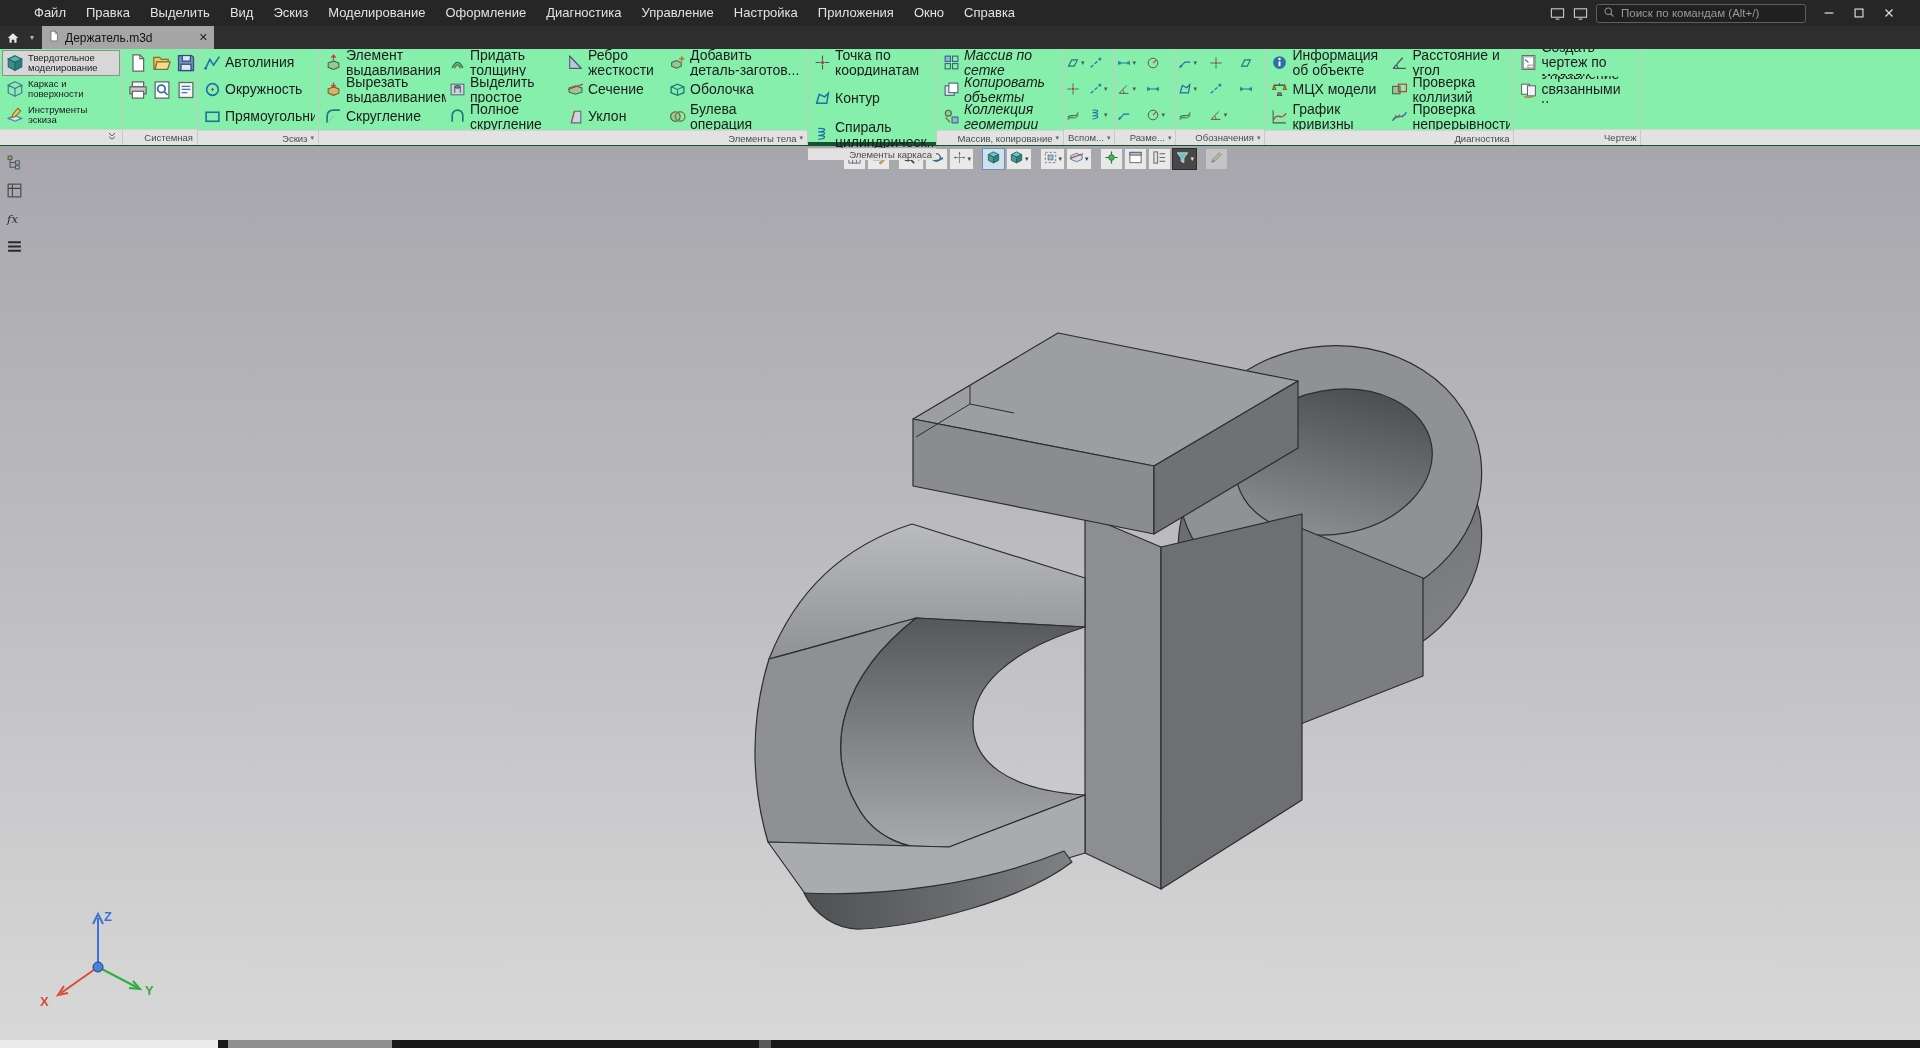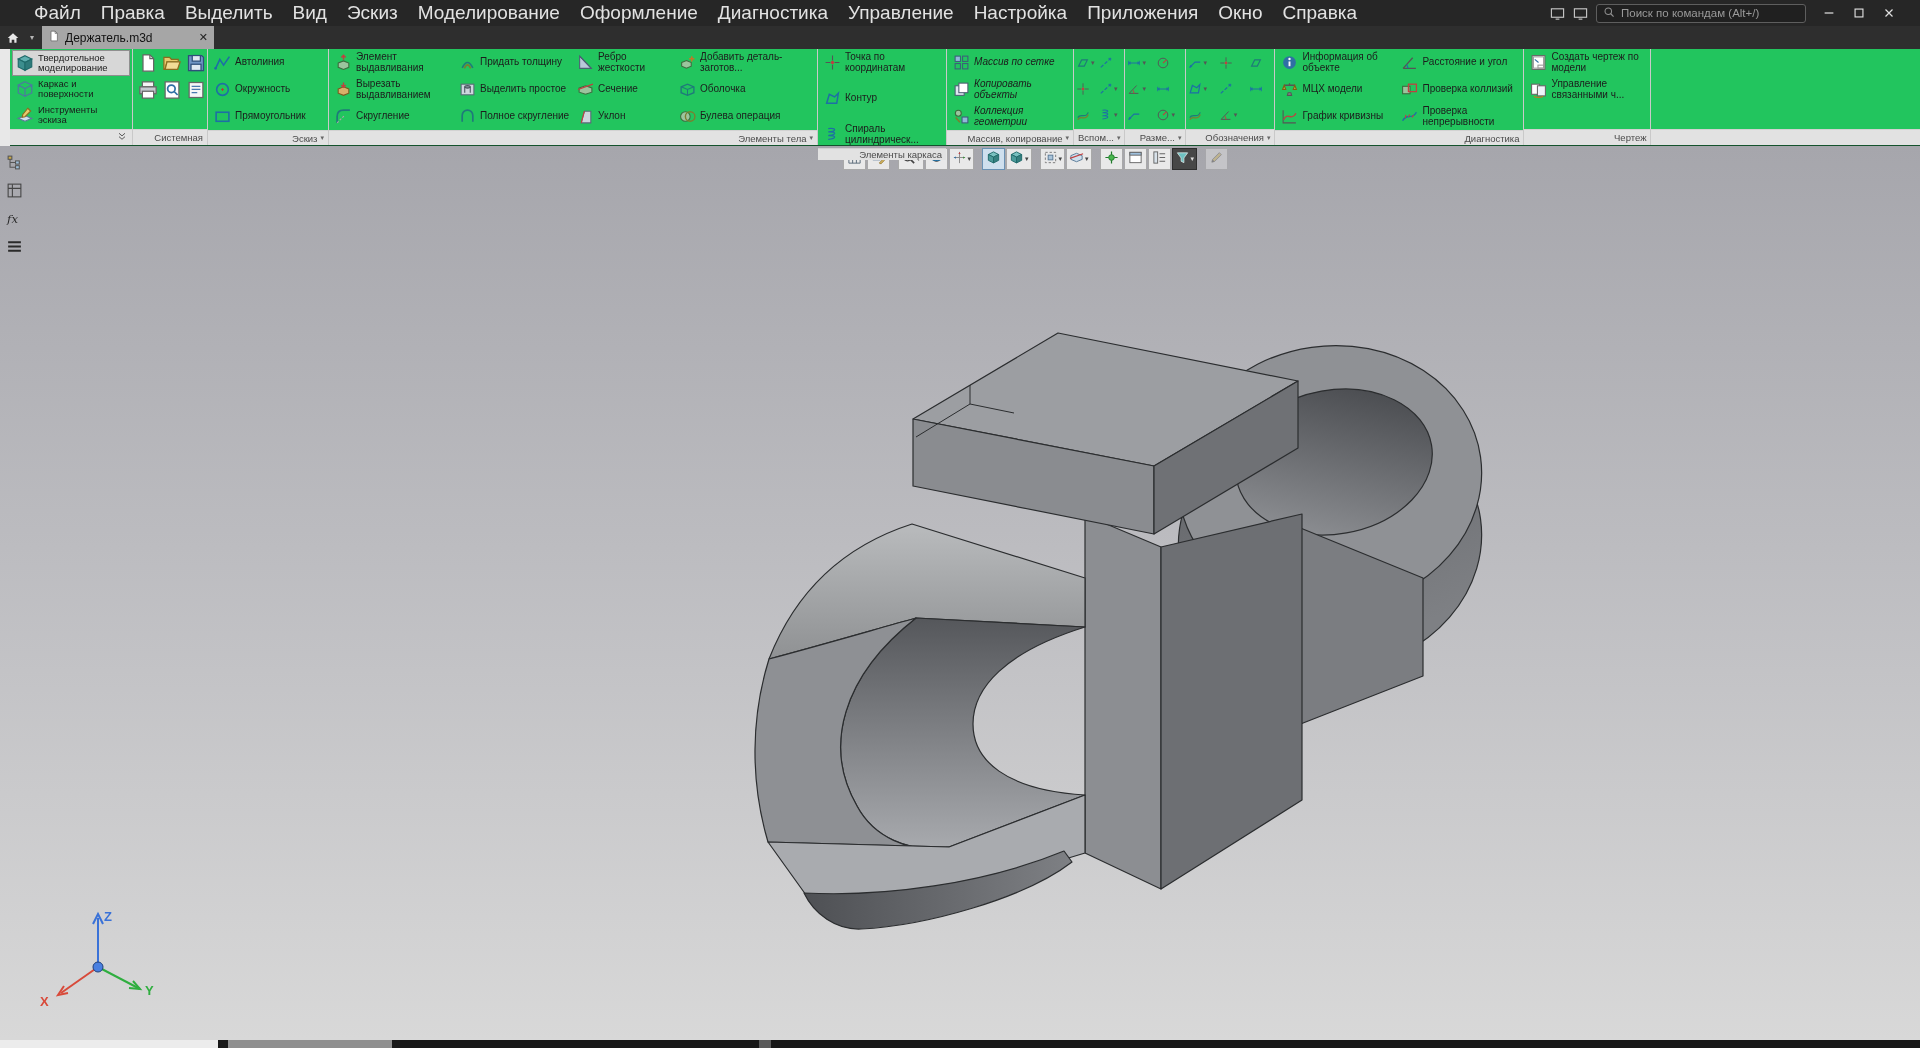--- a/index.html
+++ b/index.html
@@ -3,43 +3,43 @@
 <meta charset="utf-8">
 <style>
 *{margin:0;padding:0;box-sizing:border-box}
 html,body{width:1920px;height:1048px;overflow:hidden}
 body{font-family:"Liberation Sans",sans-serif;background:#333}
 .app{position:relative;width:1920px;height:1048px;background:#e8e8e8}
 
 
 .menubar{position:absolute;top:0;left:0;right:0;height:26px;background:#262626;display:flex;align-items:center;color:#e2e2e2;z-index:30}
 .menu-items{display:flex;padding-left:24px}
-.menu-item{font-size:19px;padding:0 10px;line-height:26px;cursor:default;white-space:nowrap}
+.menu-item{font-size:13px;padding:0 10px;line-height:26px;cursor:default;white-space:nowrap}
 .menu-right{margin-left:auto;display:flex;align-items:center;gap:8px;padding-right:16px}
 .mr-ic{display:flex;align-items:center}
 .searchbox{width:210px;height:19px;background:#202020;border:1px solid #5e5e5e;border-radius:3px;display:flex;align-items:center;gap:5px;padding:0 6px;color:#9a9a9a;font-size:11.5px;white-space:nowrap;overflow:hidden}
 .winbtns{display:flex}
 .winbtn{width:30px;height:26px;display:flex;align-items:center;justify-content:center}
 
 
 .tabbar{position:absolute;top:26px;left:0;right:0;height:23px;background:#2e2e2e;display:flex;align-items:center;z-index:30}
 .home-btn{width:26px;height:23px;display:flex;align-items:center;justify-content:center}
 .home-caret{color:#b5b5b5;font-size:8px;width:12px;text-align:center}
 .tab{height:23px;margin-left:4px;width:172px;background:#a6a6a6;display:flex;align-items:center;padding:0 6px;gap:5px;font-size:12px;color:#111}
 .tab-title{white-space:nowrap;overflow:hidden}
 .tab-close{margin-left:auto;color:#222;font-size:11px}
 
 
-.ribbon{position:absolute;top:49px;left:10px;right:0;height:97px;background:#22c55e;display:flex;border-bottom:1px solid #14532d;z-index:30}
+.ribbon{position:absolute;top:49px;left:0;right:0;height:97px;background:#86efac;display:flex;border-bottom:4px solid #14532d;z-index:30}
 .rb-group{display:flex;flex-direction:column;border-right:1px solid #c9c9c9;height:96px;flex:0 0 auto}
 .rb-body{flex:1;display:flex;padding:0 3px;align-items:flex-start}
 .rb-footer{height:16px;background:#e2e2e2;border-top:1px solid #d2d2d2;display:flex;align-items:center;justify-content:flex-end;gap:3px;font-size:9.5px;color:#4a4a4a;padding:0 4px;white-space:nowrap}
 .rb-caret{font-size:7px;color:#666}
 .rb-col{display:flex;flex-direction:column;flex:0 0 auto}
-.rb-btn{display:flex;align-items:center;gap:4px;height:27px;padding:0 3px;font-size:10px;line-height:1.05;color:#1c1c1c;cursor:default;overflow:hidden}
+.rb-btn{display:flex;align-items:center;gap:4px;height:27px;padding:0 3px;font-size:14px;line-height:1.05;color:#1c1c1c;cursor:default;overflow:hidden}
 .rb-btn .ic{flex:0 0 17px;display:flex}
 .rb-btn .lbl{white-space:normal}
 .rb-modes{flex-direction:column;width:122px;padding:1px 2px}
 .mode-btn{display:flex;align-items:center;gap:4px;height:26px;padding:0 3px;font-size:9.5px;line-height:1.03;color:#1a1a1a;border:1px solid transparent;overflow:hidden}
 .mode-btn.active{background:#d7d7d7;border-color:#8f8f8f}
 .mode-btn .ic{flex:0 0 18px;display:flex}
 .rb-sys{display:grid;grid-template-columns:repeat(3,1fr);grid-auto-rows:27px;align-items:center;justify-items:center;align-content:start;width:74px}
 .sys-btn{display:flex;align-items:center;justify-content:center;width:24px;height:24px}
 .rb-grid{display:grid;grid-auto-rows:26px;align-items:center;align-content:start;column-gap:2px;padding:1px 2px}
 .gi{display:flex;align-items:center;gap:1px}

